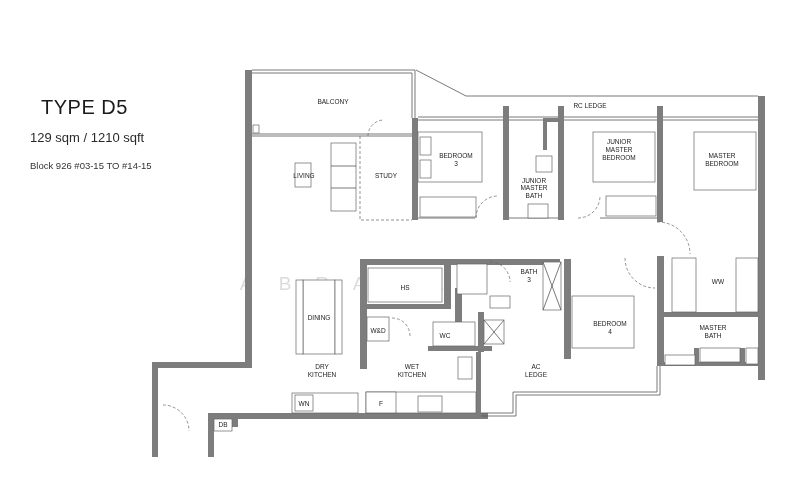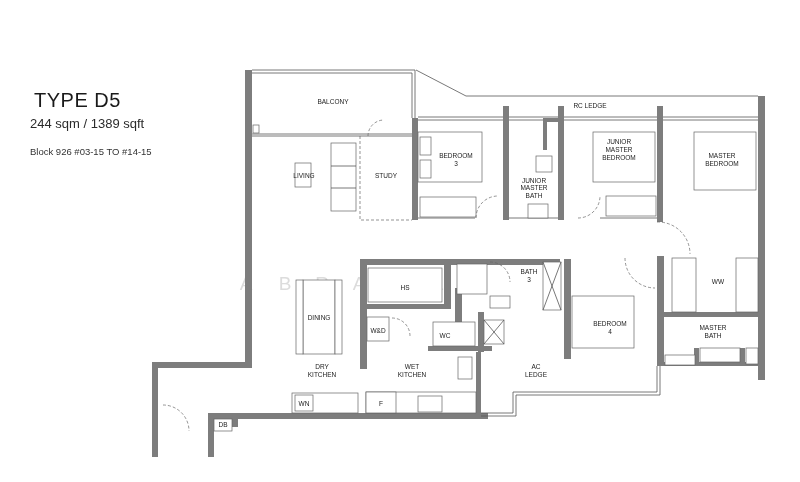--- a/index.html
+++ b/index.html
@@ -1,34 +1,34 @@
 <!DOCTYPE html>
 <html><head>
 <meta charset="utf-8">
 <style>
   html,body{margin:0;padding:0;background:#ffffff;}
   body{width:800px;height:482px;position:relative;overflow:hidden;font-family:"Liberation Sans",sans-serif;color:#222;}
   .title-block{position:absolute;left:30px;top:84px;}
-  .type-title{font-size:20px;font-weight:400;letter-spacing:0.5px;color:#1a1a1a;margin:4px;line-height:24px;}
+  .type-title{font-size:20px;font-weight:400;letter-spacing:0.5px;color:#1a1a1a;margin:11px;line-height:24px;}
   .area{font-size:13px;color:#2a2a2a;margin-top:4px;line-height:16px;}
   .block{font-size:9.5px;color:#333;margin-top:14px;line-height:12px;}
   svg.plan{position:absolute;left:0;top:0;}
   .room-label{font-family:"Liberation Sans",sans-serif;font-size:6.5px;fill:#222;text-anchor:middle;}
   .wm{font-family:"Liberation Sans",sans-serif;font-size:19px;fill:#dcdcdc;text-anchor:middle;}
   .wall{fill:#7d7d7d;}
   .thin{stroke:#555;stroke-width:0.8;fill:none;}
   .furn{stroke:#666;stroke-width:0.7;fill:#fff;}
   .door{stroke:#666;stroke-width:0.7;fill:none;stroke-dasharray:3 2;}
 </style>
 </head>
 <body>
 
 <div class="title-block">
   <div class="type-title">TYPE D5</div>
-  <div class="area">244 sqm / 1389 sqft</div>
+  <div class="area">129 sqm / 1210 sqft</div>
   <div class="block">Block 926  #03-15 TO #14-15</div>
 </div>
 
 <svg class="plan" width="800" height="482" viewBox="0 0 800 482">
 
   <g>
     <text class="wm" x="246" y="290">A</text>
     <text class="wm" x="285" y="290">B</text>
     <text class="wm" x="322" y="290">R</text>
     <text class="wm" x="359" y="290">A</text>

